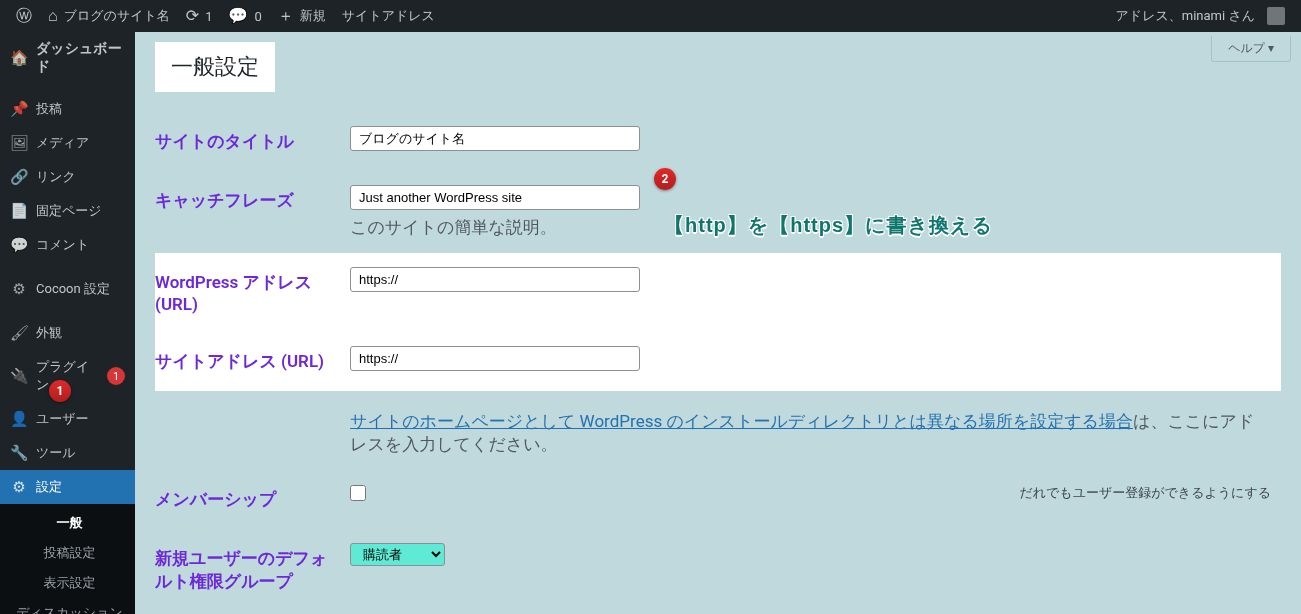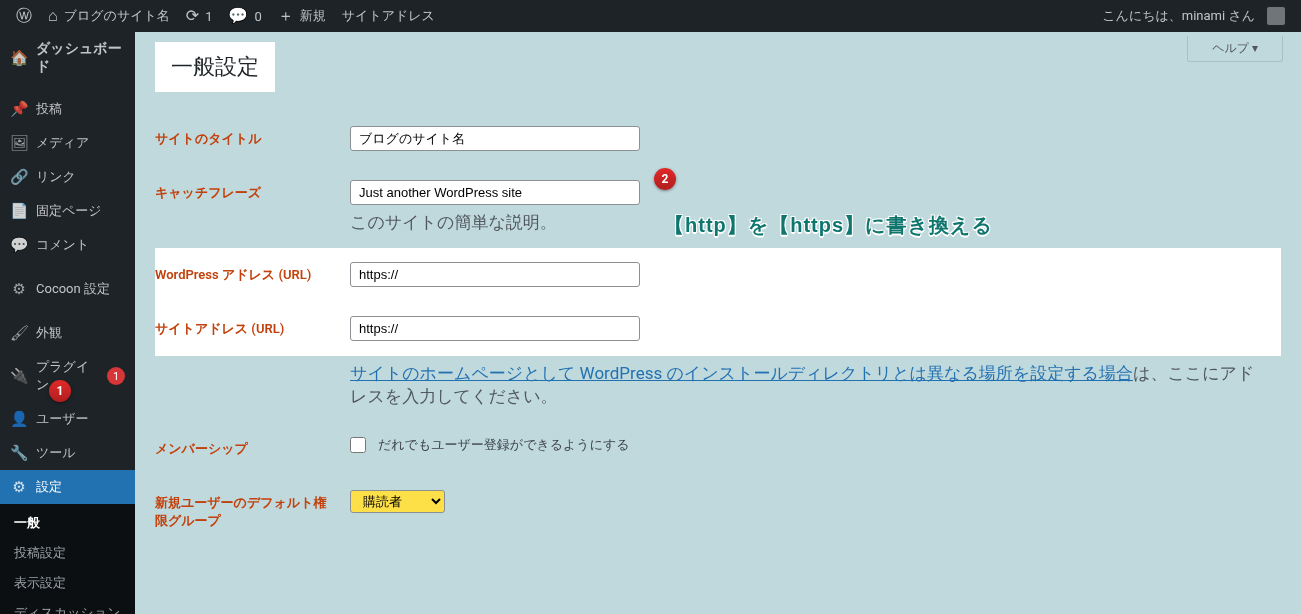--- a/index.html
+++ b/index.html
@@ -35,59 +35,59 @@
 #adminmenu .menu-item.dash { font-size:14px; font-weight:600;}
 #adminmenu .menu-item.current {
   background:#2271b1; color:#fff; position:relative;
 }
 #adminmenu .menu-item.current::after{
   content:""; position:absolute; right:-8px; top:50%; transform:translateY(-50%);
   border:8px solid transparent; border-right-color:#c0d9dd;
 }
 #adminmenu .submenu { background:#0c0f12; padding:4px 0 8px 0;}
 #adminmenu .submenu .sub-item{
-  padding:6px 10px 6px 14px; font-size:13px; color:#9ca2a7; cursor:pointer;
+  padding:6px 10px 6px 14px; font-size:13px; color:#9ca2a7; cursor:pointer;text-align:center;
 }
 #adminmenu .submenu .sub-item.current{ color:#fff; font-weight:600; position:relative;}
 #adminmenu .badge{
   display:inline-flex; min-width:18px; height:18px; border-radius:9px;
   background:#d63638; color:#fff; font-size:11px; align-items:center; justify-content:center;
   padding:0 5px; margin-left:4px;
 }
 
 #content {
   position:absolute; top:32px; left:135px; right:0; bottom:0;
   background:#c0d9dd; overflow-y:auto;
 }
 .help-tab{
-  position:absolute; top:4px; right:18px;
+  position:absolute; top:4px; right:10px;
   background:#c0d9dd; border:1px solid #a6c2c7; border-top:none;
-  padding:4px 24px; font-size:12px; color:#50575e; border-radius:0 0 3px 3px;
+  padding:4px 16px; font-size:12px; color:#50575e; border-radius:0 0 3px 3px;
 }
 .wrap{ padding:10px 20px 40px 20px; }
 h1.page-title{
   display:inline-block; background:#fff; color:#1d2327;
   font-size:22px; font-weight:400; padding:10px 16px; margin:0 8px 20px 0;
 }
 .form-table{ width:100%; border-collapse:collapse; }
 .form-table tr{}
 .form-table th{
   width:185px; text-align:left; vertical-align:top;
-  padding:18px 10px 18px 0; font-size:13px; font-weight:600; color:#c2410c;
+  padding:18px 10px 18px 0; font-size:17px; font-weight:600; color:#6d28d9;
 }
 .form-table td{
   padding:14px 10px; vertical-align:top;
 }
 .form-table input[type=text], .form-table input[type=email]{
   width:290px; padding:4px 8px; font-size:13px;
   border:1px solid #8c8f94; border-radius:3px; background:#fff;
 }
 .form-table select{
   padding:2px 26px 2px 8px; font-size:13px;
-  border:1px solid #8c8f94; border-radius:3px; background:#fde047;
+  border:1px solid #8c8f94; border-radius:3px; background:#5eead4;
   min-width:80px;
 }
 .description{ font-size:17px; color:#50575e; margin-top:6px;}
 .description a{ color:#2271b1; text-decoration:underline;}
 strong.note{ font-weight:700;}
 
 .highlight-block{
   background:#fff; padding:4px; margin-left:-20px; padding-left:20px;
 }
 
@@ -100,21 +100,21 @@
 }
 #anno1{ position:absolute; top:380px; left:49px; z-index:50;}
 #anno2{ position:absolute; top:168px; left:654px; z-index:50;}
 #anno2-text{
   position:absolute; top:212px; left:664px; z-index:50;
   color:#0f766e; font-weight:800; font-size:20px;
   text-shadow:-1px -1px 0 #fff,1px -1px 0 #fff,-1px 1px 0 #fff,1px 1px 0 #fff,0 2px 0 #fff;
   letter-spacing:1px; white-space:nowrap;
   font-family:"Hiragino Kaku Gothic ProN","Yu Gothic",Meiryo,sans-serif;
 }
-.checkbox-row{ display:flex; align-items:center; gap:12px;}
+.checkbox-row{ display:flex; align-items:center; gap:12px;justify-content:space-between;}
 .checkbox-row input[type=checkbox]{ width:16px;height:16px;}
 </style>
 </head>
 <body>
 
 <div id="adminbar">
   <div class="ab-item">
       <span class="icon">ⓦ</span>
     </div>
   <div class="ab-item">
@@ -131,21 +131,21 @@
     </div>
   <div class="ab-item">
       <span class="icon">＋</span>
       <span>新規</span>
     </div>
   <div class="ab-item">
       <span>サイトアドレス</span>
     </div>
   <div class="spacer"></div>
   <div class="ab-item">
-      <span>こんにちは、minami さん</span>
+      <span>アドレス、minami さん</span>
       <span class="avatar"></span>
     </div>
 </div>
 
 <div id="adminmenu">
   <div class="menu-item dash">
       <span class="icon">🏠</span>
       <span>ダッシュボード</span>
     </div>
   <div style="height:8px"></div>
@@ -229,21 +229,21 @@
         <td><input type="text" value="https://" style=""></td>
       </tr>
       <tr class="highlight-block">
         <th>サイトアドレス (URL)</th>
         <td>
           <input type="text" value="https://" style="">
         </td>
       </tr>
       <tr>
         <th></th>
-        <td style="padding-top:0">
+        <td style="padding-top:13px">
           <p class="description"><a href="#">サイトのホームページとして WordPress のインストールディレクトリとは異なる場所を設定する場合</a><span>は、ここにアドレスを入力してください。</span></p>
         </td>
       </tr>
       <tr>
         <th>メンバーシップ</th>
         <td>
           <label class="checkbox-row">
             <input type="checkbox" style="">
             <span>だれでもユーザー登録ができるようにする</span>
           </label>

